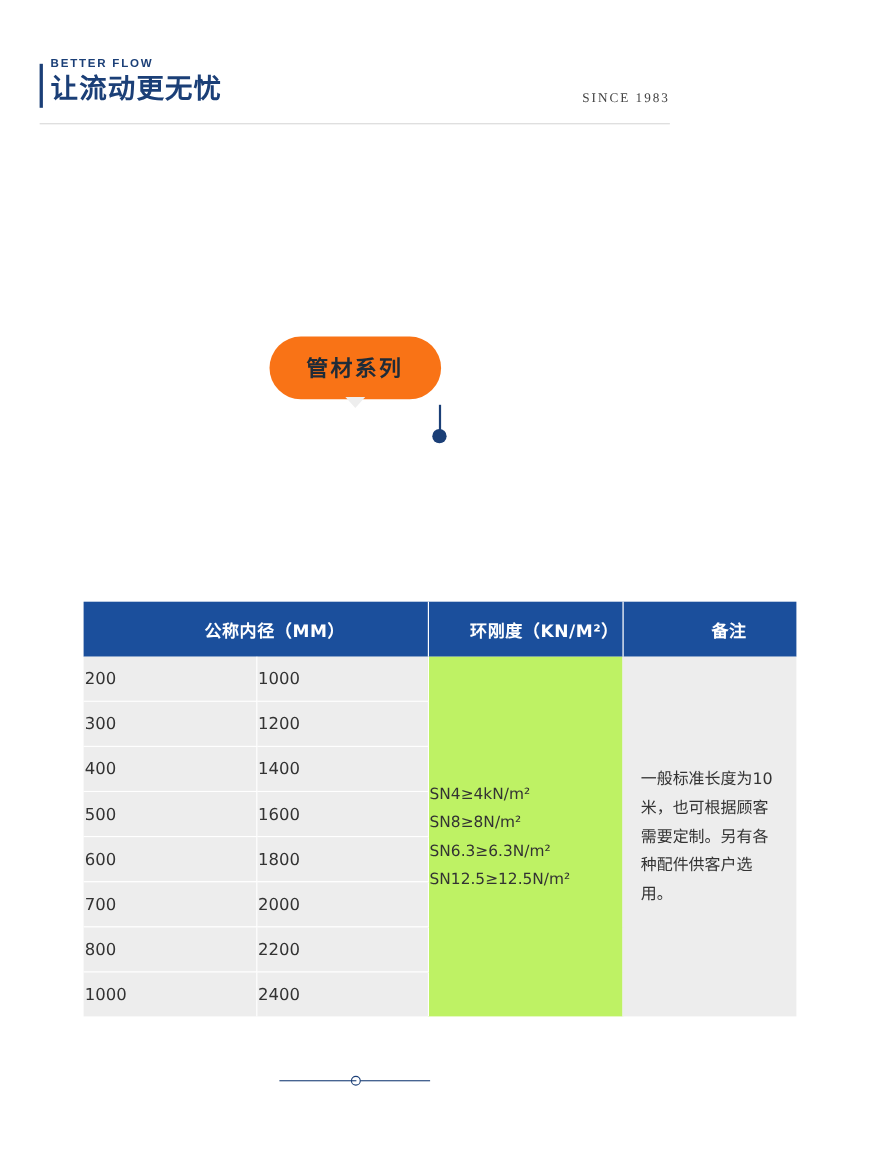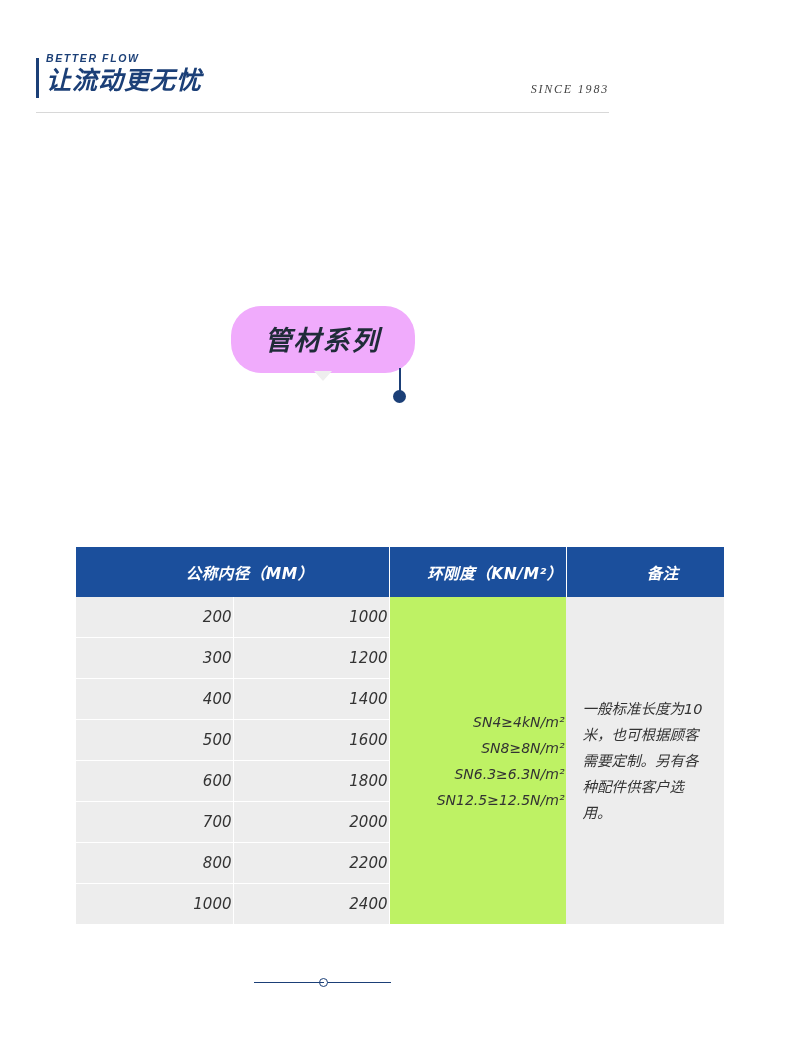--- a/index.html
+++ b/index.html
@@ -13,21 +13,20 @@
     font-family: "Liberation Sans", sans-serif;
     color: #333333;
     position: relative;
     overflow: hidden;
   }
   .page {
     width: 645px;
     height: 1063px;
     position: relative;
     box-sizing: border-box;
-    font-style: italic;
   }
 
   
   .header {
     position: absolute;
     top: 52px;
     left: 36px;
     right: 36px;
     height: 58px;
   }
@@ -111,23 +110,23 @@
   
   .pill-wrap {
     position: absolute;
     top: 306px;
     left: 0;
     right: 0;
     text-align: center;
   }
   .pill {
     display: inline-block;
-    background: #f0abfc;
+    background: #f97316;
     color: #1f2b38;
-    font-size: 27px;
+    font-size: 20px;
     font-weight: bold;
     letter-spacing: 2px;
     padding: 13px 34px 15px 34px;
     border-radius: 30px;
     position: relative;
     font-family: "DejaVu Sans", "Liberation Sans", sans-serif;
   }
   .pill::after {
     content: "";
     position: absolute;
@@ -195,21 +194,21 @@
     height: 48px;
     letter-spacing: 0.5px;
     border-right: 1px solid #ffffff;
     font-family: "DejaVu Sans", "Liberation Sans", sans-serif;
     padding-left: 36px;
   }
   .spec-table th:last-child { border-right: none; }
   .spec-table td {
     font-size: 15px;
     color: #333333;
-    text-align: right;
+    text-align: left;
     height: 38px;
     background: #ededed;
     border-bottom: 1px solid #ffffff;
     border-right: 1px solid #ffffff;
     font-family: "DejaVu Sans", "Liberation Sans", sans-serif;
   }
   .spec-table tr:last-child td { border-bottom: none; }
   td.stiff {
     background: #bef264;
     border-right: 1px solid #ededed;

